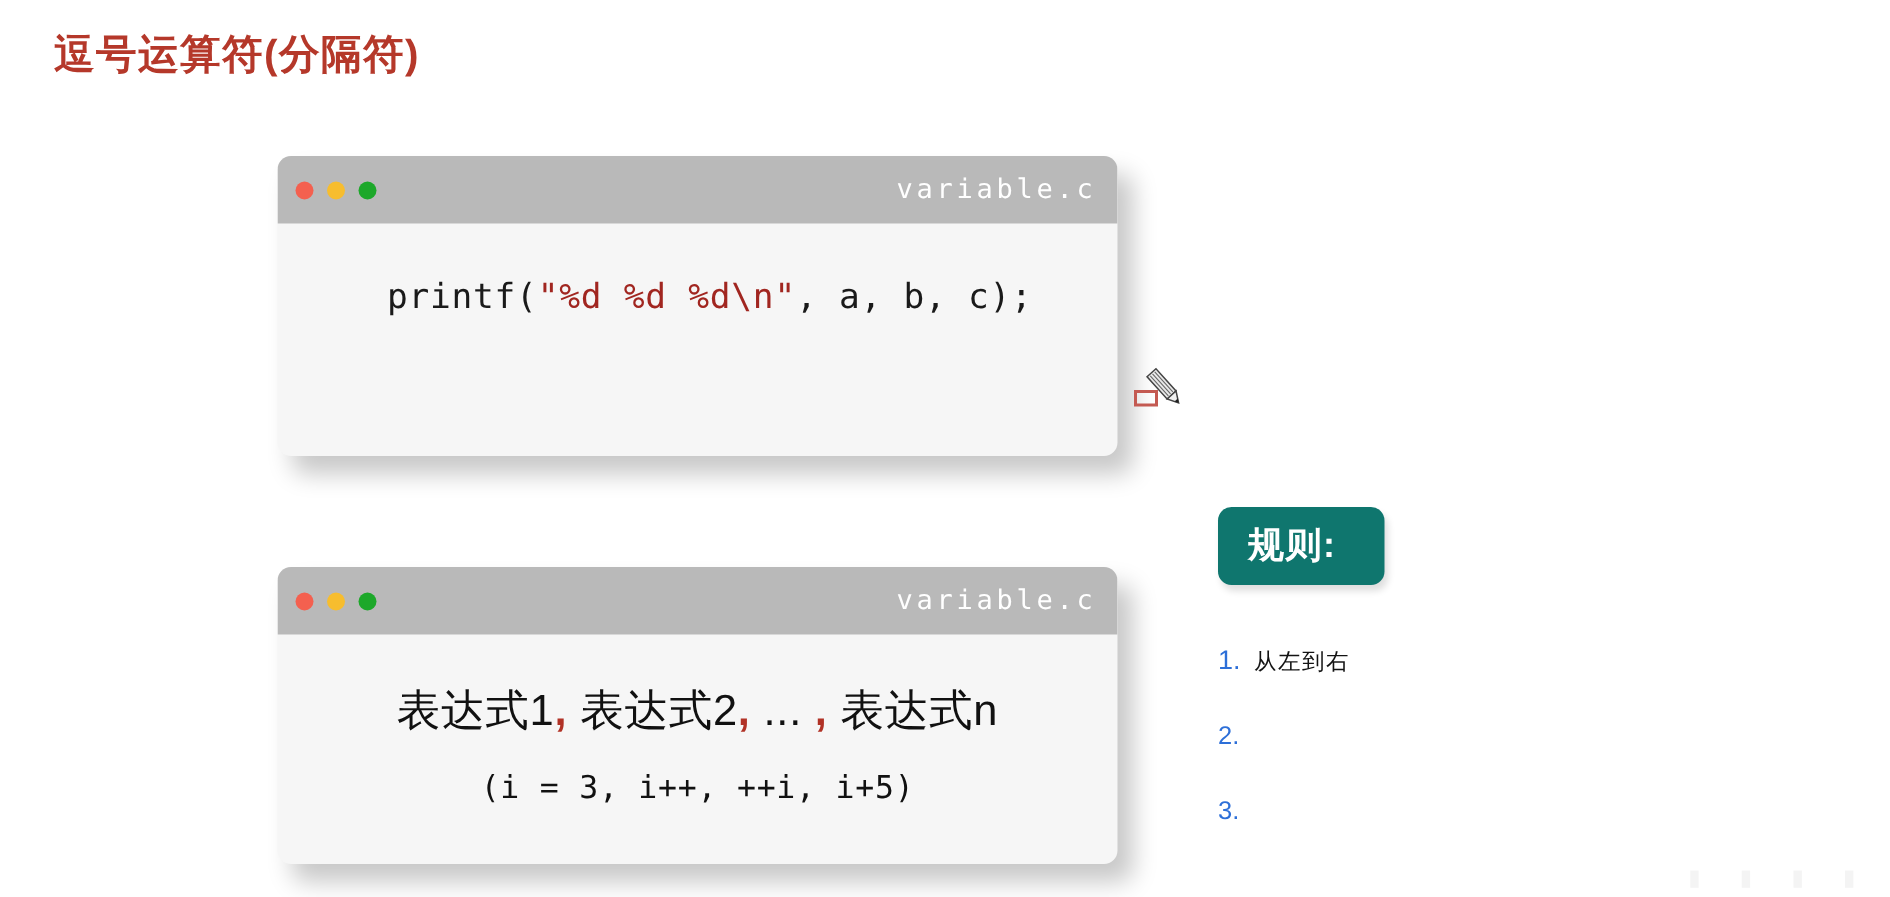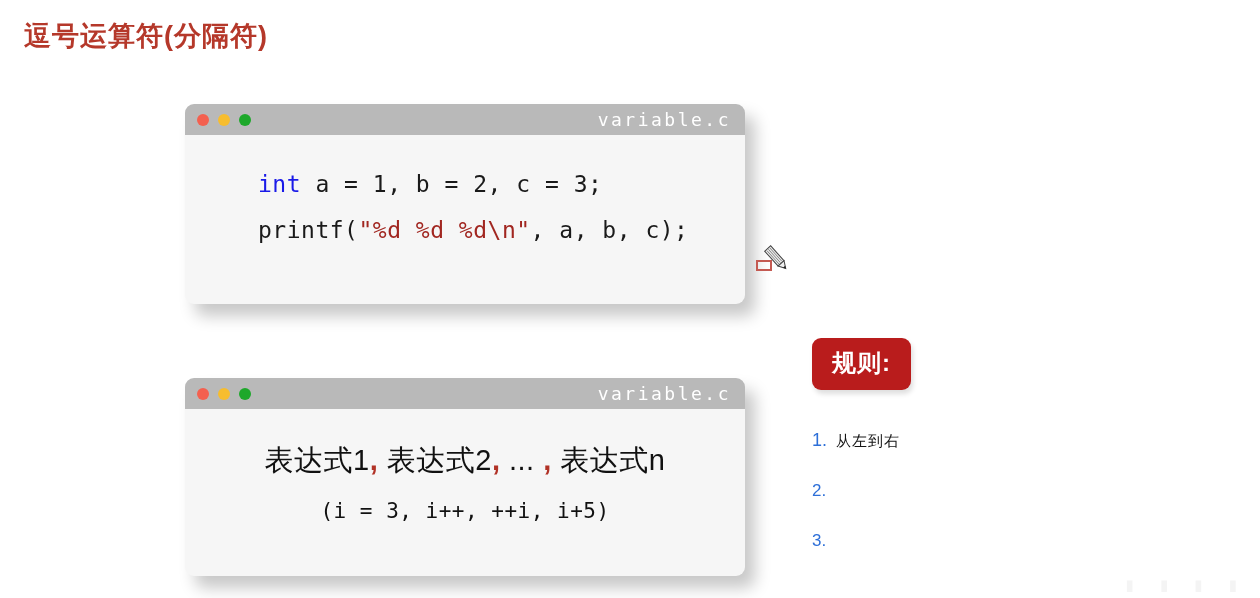--- a/index.html
+++ b/index.html
@@ -12,21 +12,21 @@
     height: 598px;
     position: relative;
     overflow: hidden;
     font-family: "Liberation Sans", "DejaVu Sans", sans-serif;
     -webkit-font-smoothing: antialiased;
   }
 
   
   .slide-title {
     position: absolute;
-    left: 24px;
+    left: 36px;
     top: 18px;
     font-size: 27px;
     font-weight: bold;
     color: #b5382a;
     letter-spacing: 1px;
     white-space: nowrap;
   }
 
   
   .code-window {
@@ -43,21 +43,21 @@
     height: 200px;
   }
   #window-2 {
     left: 185px;
     top: 378px;
     width: 560px;
     height: 198px;
   }
 
   .titlebar {
-    height: 31px;
+    height: 45px;
     background: #b9b9b9;
     display: flex;
     align-items: center;
     padding: 0 14px 0 12px;
     box-sizing: border-box;
   }
   .dots {
     display: flex;
     gap: 9px;
     align-items: center;
@@ -121,26 +121,26 @@
 
   
   #rules-panel {
     position: absolute;
     left: 812px;
     top: 338px;
     width: 440px;
   }
   .rules-badge {
     display: inline-block;
-    background: #b91c1c;
+    background: #0f766e;
     color: #ffffff;
     font-size: 24px;
     font-weight: bold;
     border-radius: 9px;
-    padding: 9px 20px 11px 20px;
+    padding: 9px 32px 11px 20px;
     letter-spacing: 1px;
     box-shadow: 2px 4px 5px rgba(0,0,0,0.13);
     text-align: right;
   }
   .rule-item {
     display: flex;
     align-items: baseline;
     margin-top: 26px;
     font-size: 17px;
     color: #131313;
@@ -189,21 +189,20 @@
   <div class="titlebar">
     <div class="dots">
       <span class="dot red"></span>
       <span class="dot yellow"></span>
       <span class="dot green"></span>
     </div>
     <div class="filename">variable.c</div>
   </div>
 
   <div class="code-body">
-    <div class="code-line"><span class="kw-type">int</span><span> a = 1, b = 2, c = 3;</span></div>
     <div class="code-line"><span>printf(</span><span class="str">"%d %d %d\n"</span><span>, a, b, c);</span></div>
   </div>
 </div>
 
 <div class="code-window" id="window-2">
 
   <div class="titlebar">
     <div class="dots">
       <span class="dot red"></span>
       <span class="dot yellow"></span>

